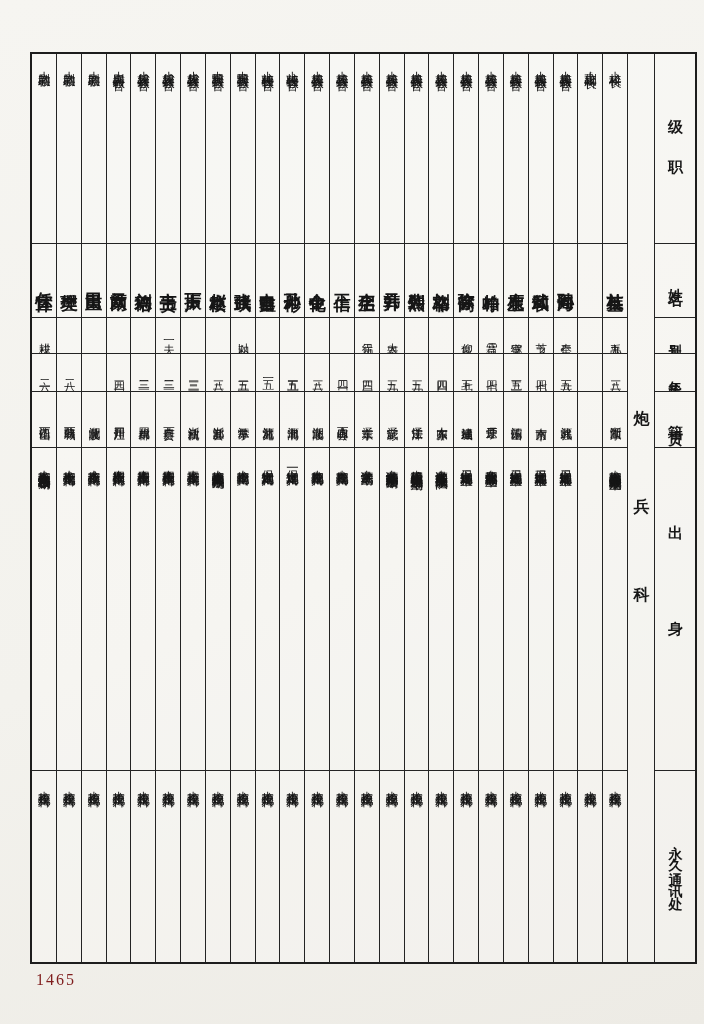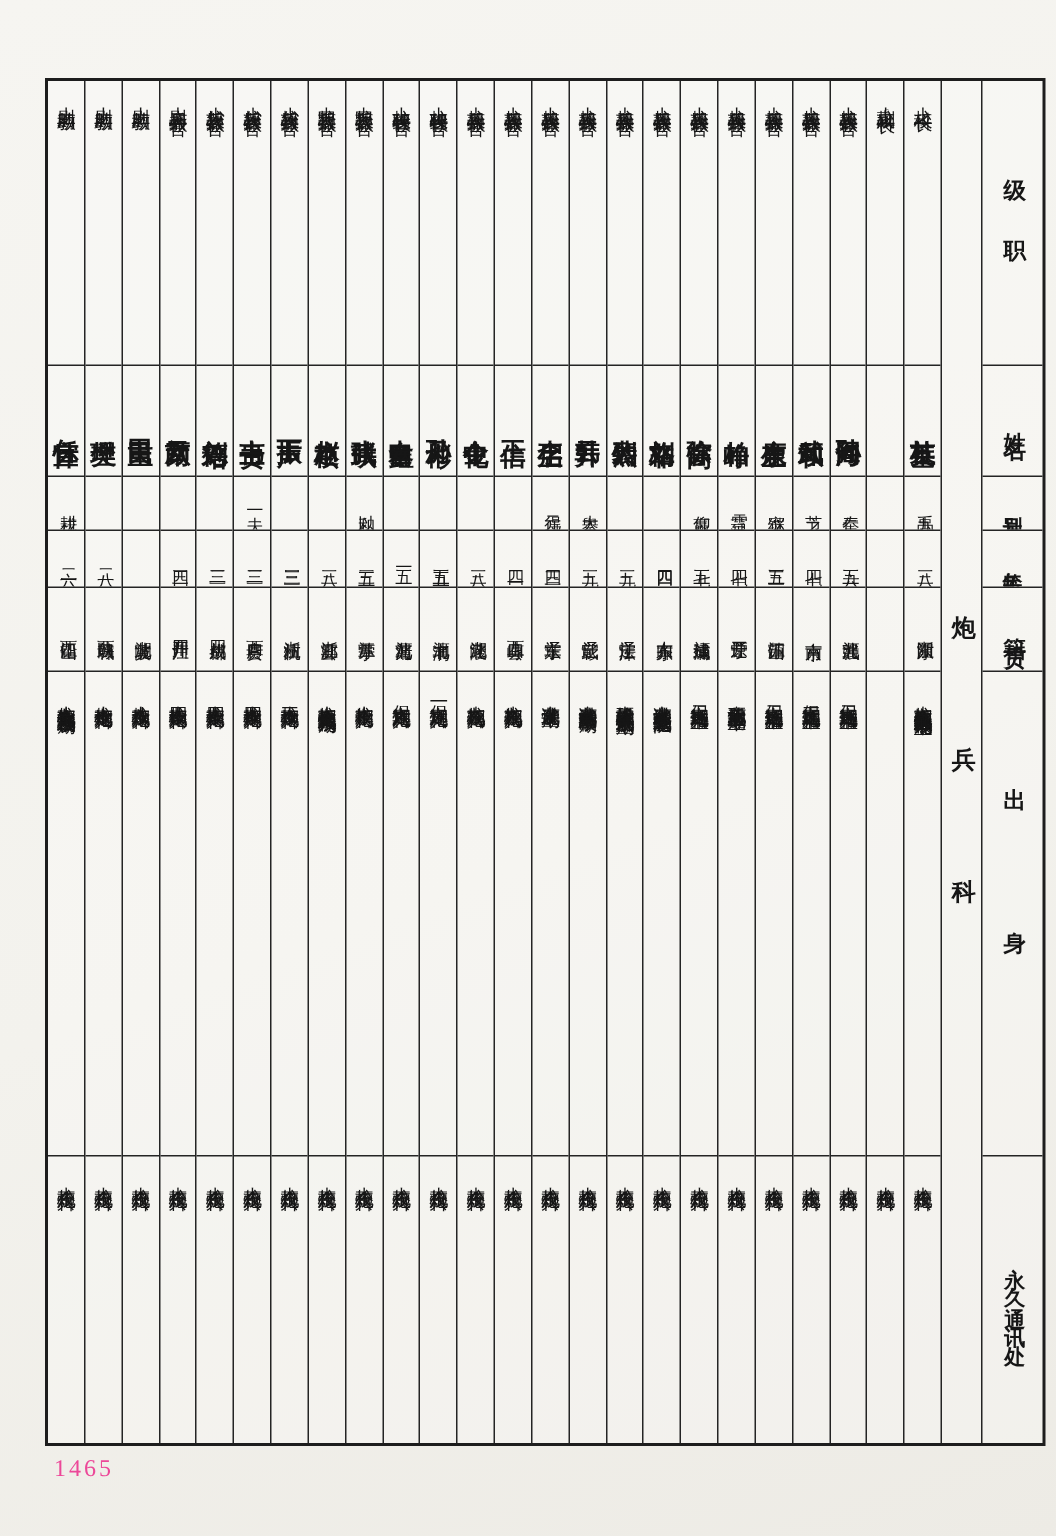--- a/index.html
+++ b/index.html
@@ -55,21 +55,21 @@
   .header-col .r-name{letter-spacing:4px;}
   
   .section-col .section-cell{
     height:100%;writing-mode:vertical-rl;text-orientation:upright;
     display:flex;justify-content:flex-start;align-items:center;
     padding-top:343px;box-sizing:border-box;
     font-size:16px;font-weight:bold;letter-spacing:88px;overflow:hidden;
   }
   #page-number{
     position:absolute;left:36px;top:971px;
-    font-size:16px;letter-spacing:2px;color:#ec4899;
+    font-size:16px;letter-spacing:2px;color:#7f1d1d;
   }
 </style>
 </head>
 <body>
 
 <div id="table-root">
 
   <div class="col header-col">
     <div class="cell r-rank">级职</div>
     <div class="cell r-name">姓名</div>

